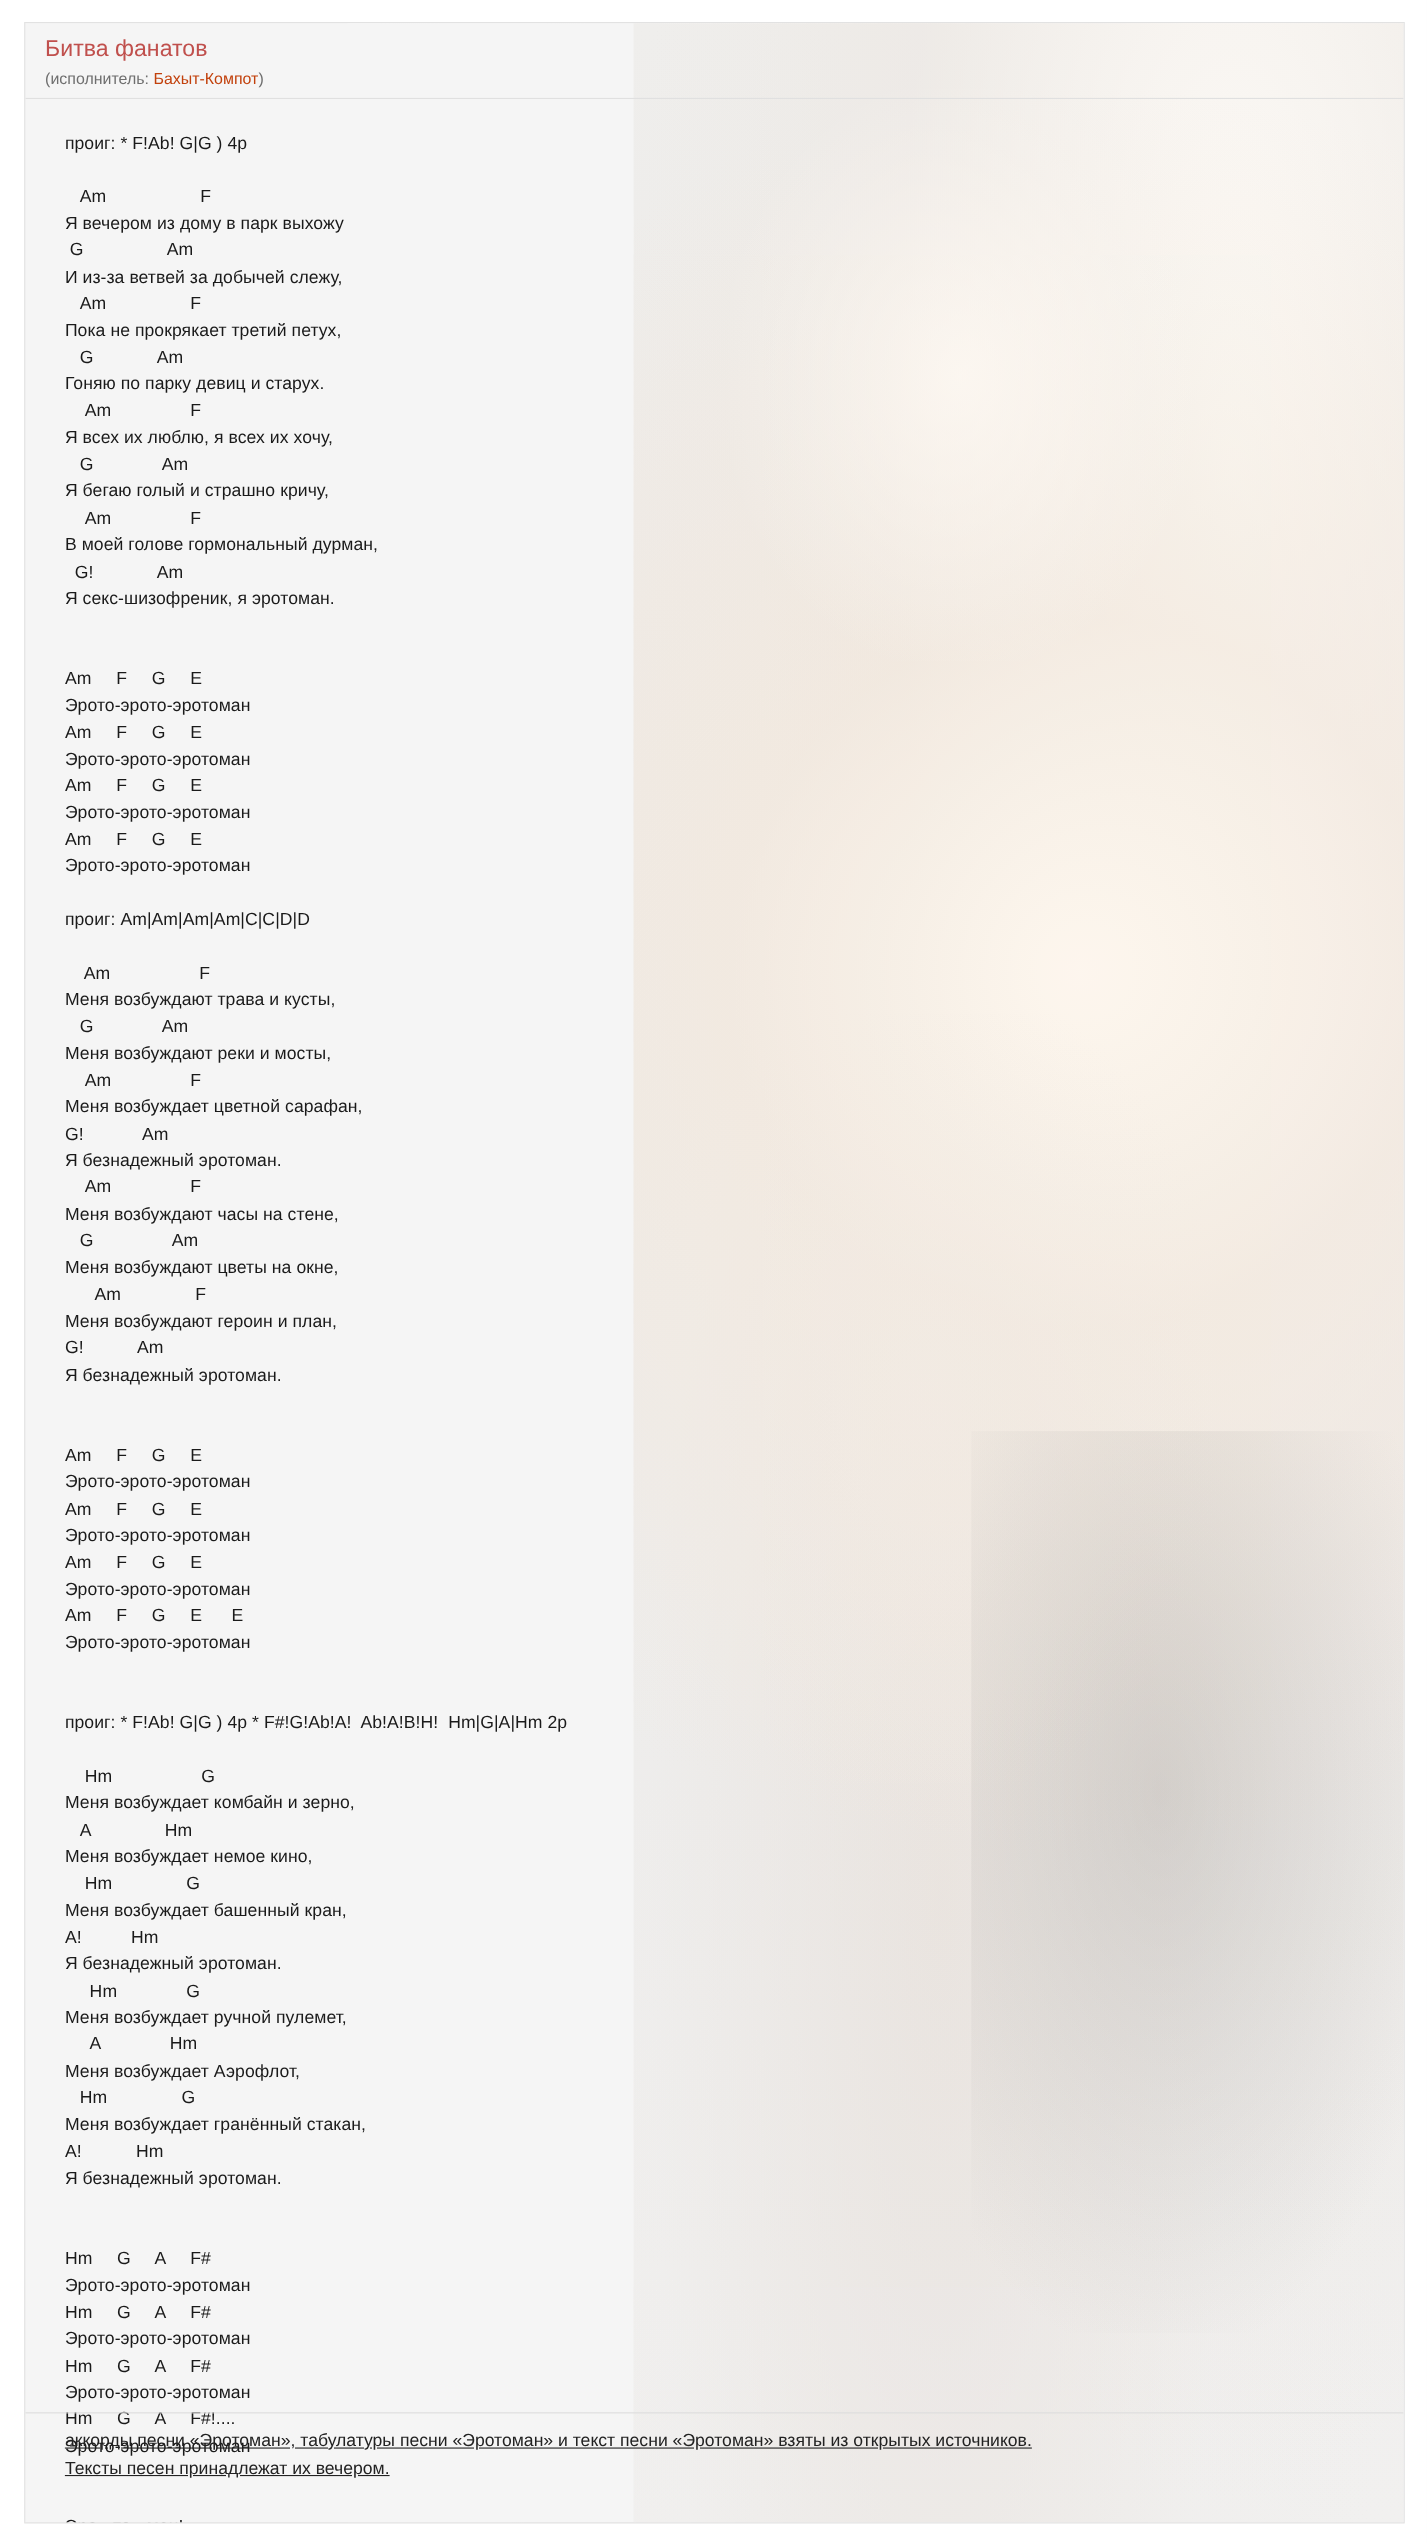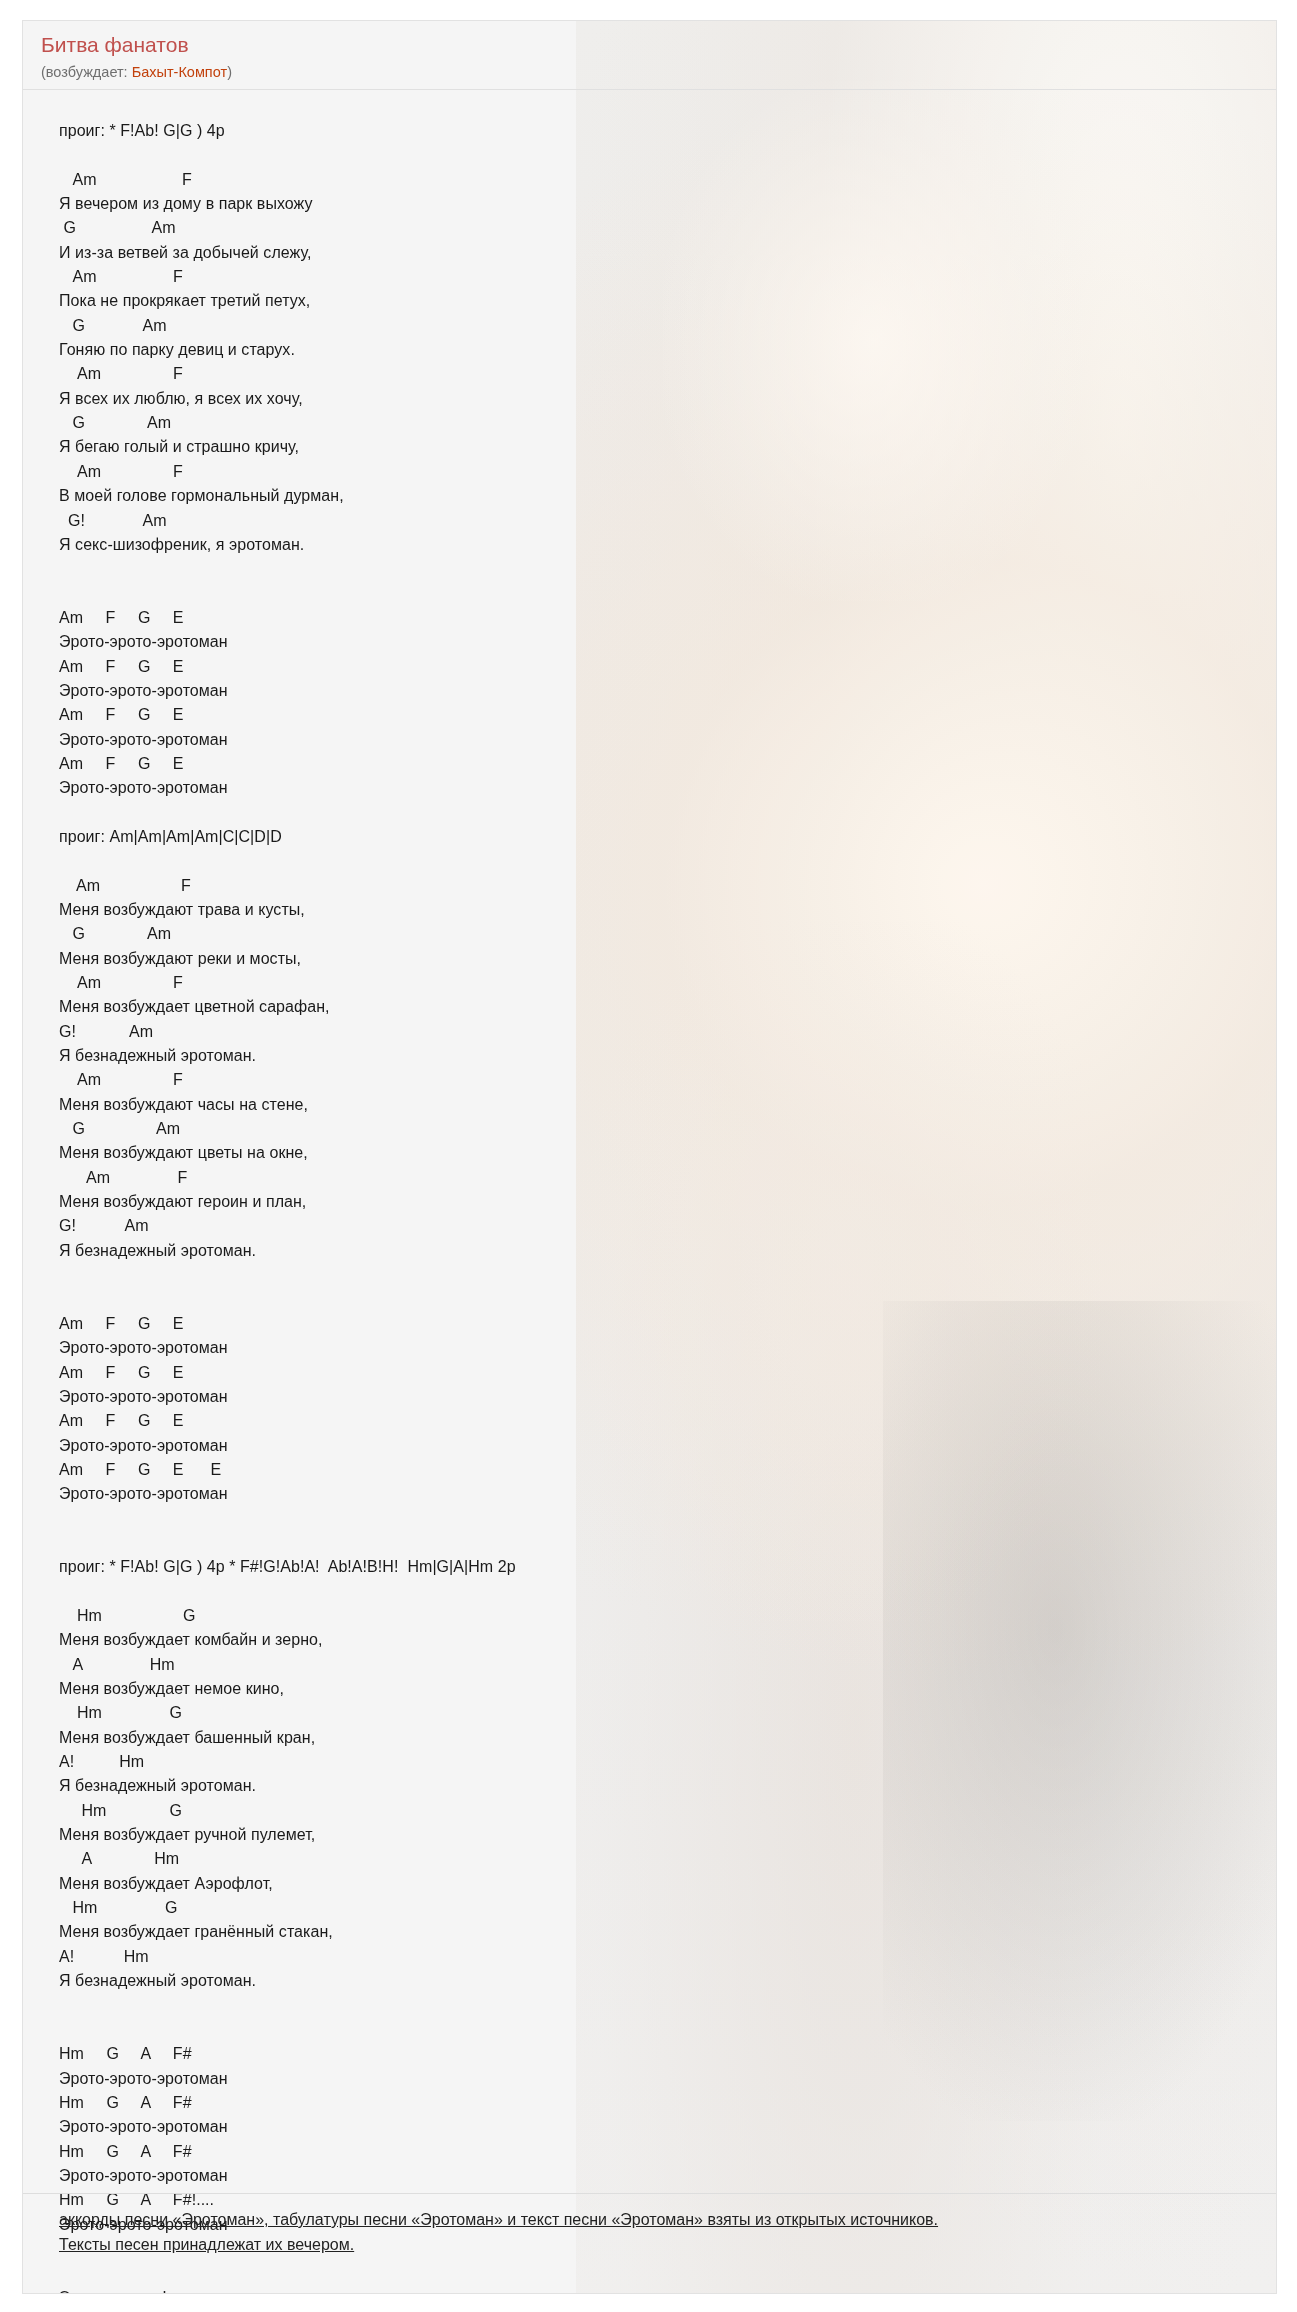--- a/index.html
+++ b/index.html
@@ -154,21 +154,21 @@
     <div class="photo"></div>
     <div class="photo-soft-a"></div>
     <div class="photo-soft-b"></div>
     <div class="photo-shadow"></div>
     <div class="photo-fade"></div>
 
     <div class="content">
 
       <div class="title">Битва фанатов</div>
 
-      <div class="subtitle"><span>(возбуждает: </span><a href="#">Бахыт-Компот</a><span>)</span></div>
+      <div class="subtitle"><span>(исполнитель: </span><a href="#">Бахыт-Компот</a><span>)</span></div>
 
       <div class="divider"></div>
 
       <div class="lyrics">проиг: * F!Ab! G|G ) 4р
 
    Am                   F
 Я вечером из дому в парк выхожу
  G                 Am
 И из-за ветвей за добычей слежу,
    Am                 F

